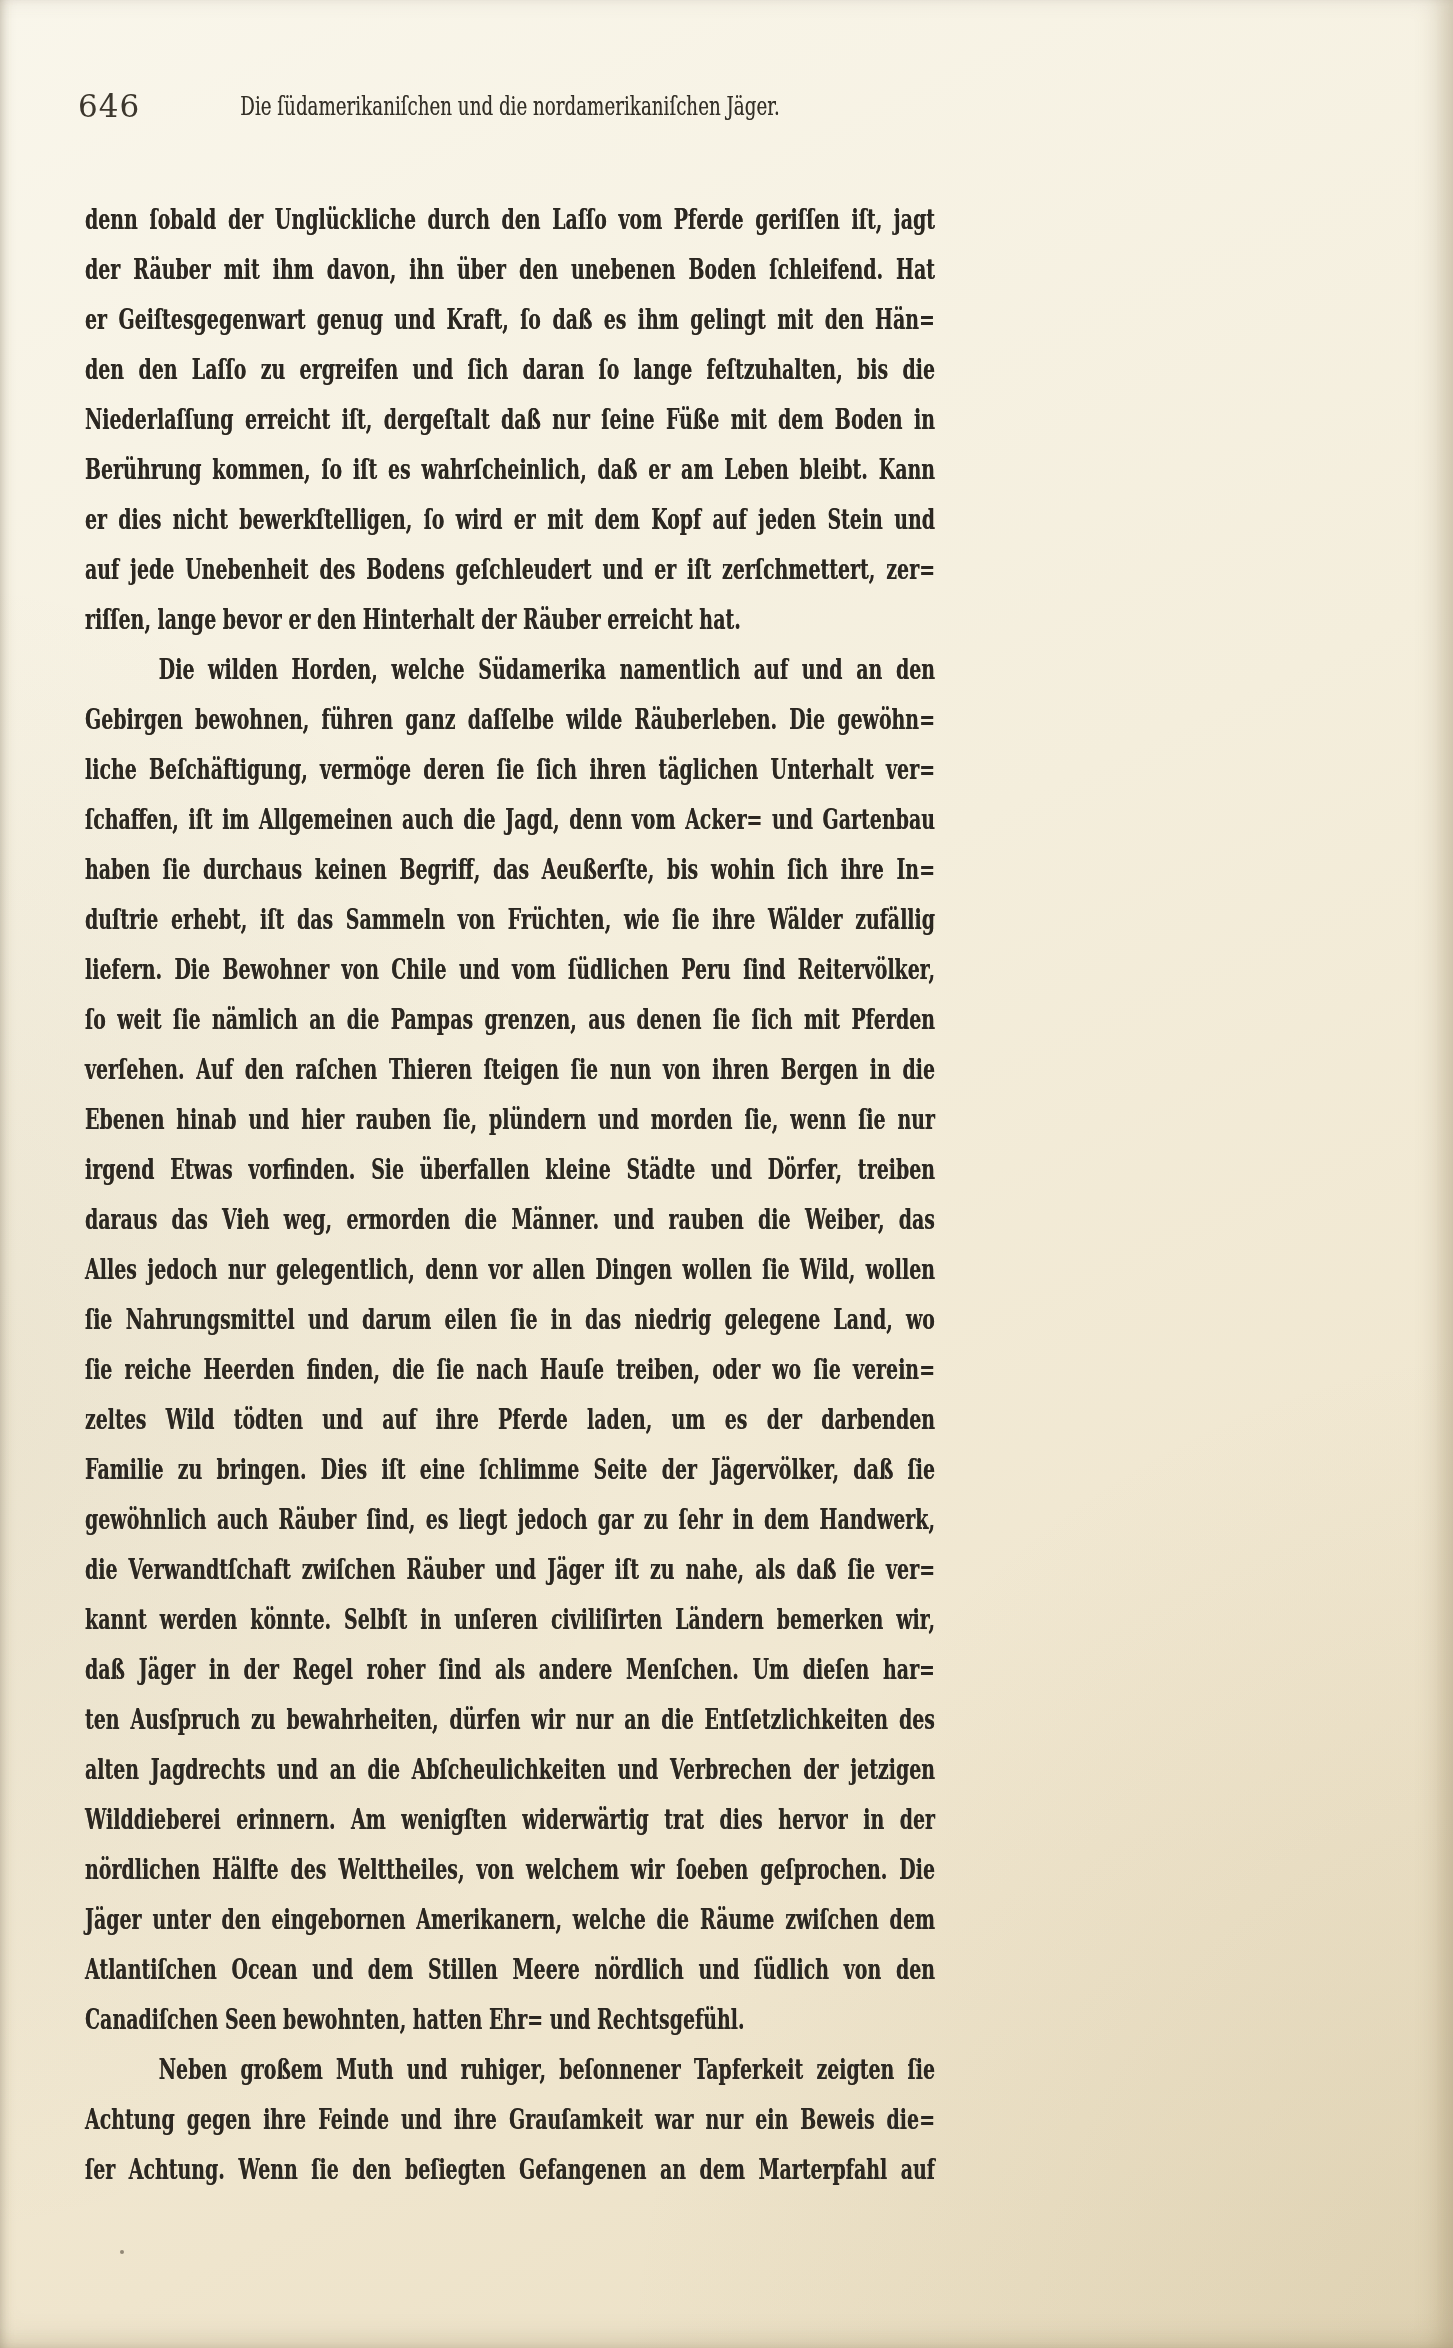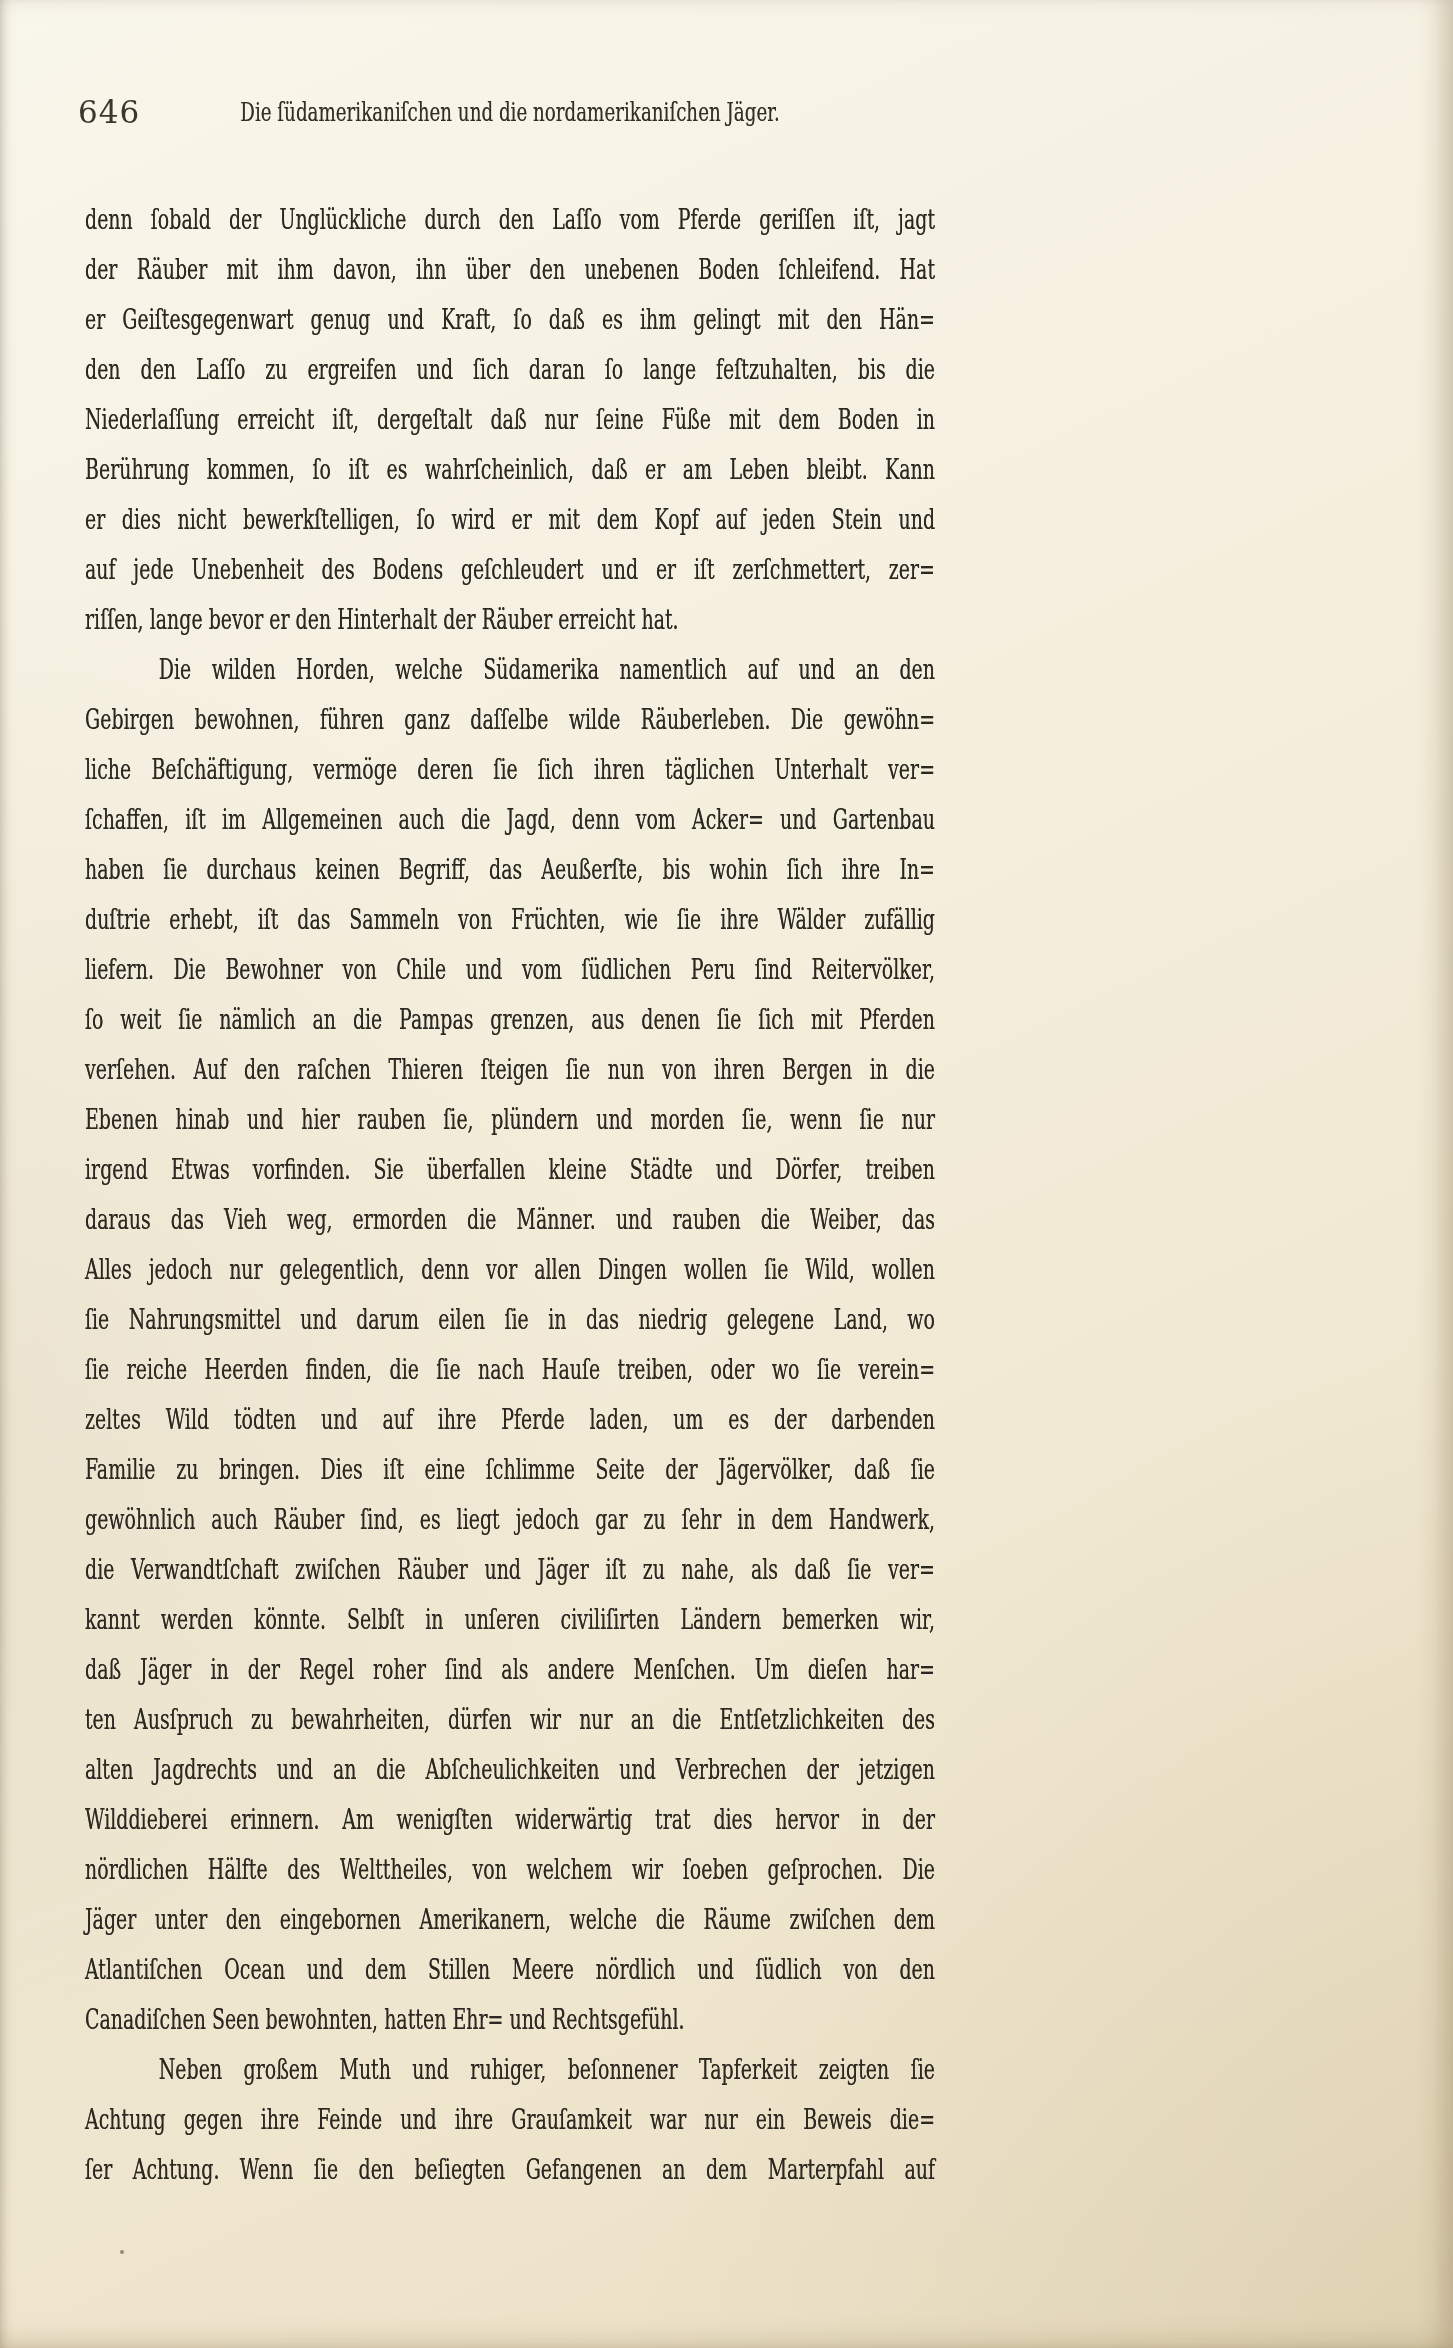--- a/index.html
+++ b/index.html
@@ -25,21 +25,21 @@
     inset: 0;
     pointer-events: none;
     box-shadow:
       inset 8px 0 12px -7px rgba(90,75,50,0.35),
       inset -20px 0 26px -9px rgba(120,100,60,0.30),
       inset 0 -18px 32px -15px rgba(120,100,60,0.20),
       inset 0 10px 24px -14px rgba(255,255,255,0.6);
   }
   .header {
     position: absolute;
-    top: 90px;
+    top: 84px;
     left: 0;
     width: 100%;
     height: 44px;
   }
   .page-number {
     position: absolute;
     left: 78px;
     top: 0;
     font-size: 31px;
     line-height: 44px;
@@ -58,20 +58,21 @@
     line-height: 44px;
     color: #332f27;
     text-shadow: 0 0 0.5px rgba(45,40,30,0.55);
     white-space: nowrap;
   }
   .text-block {
     position: absolute;
     left: 85px;
     top: 195px;
     width: 1210px;
+    font-weight: bold;
   }
   .line {
     width: 1210px;
     height: 50px;
     line-height: 50px;
     font-size: 27px;
     transform: scaleX(0.7025);
     transform-origin: 0 0;
     text-align: justify;
     text-align-last: justify;

